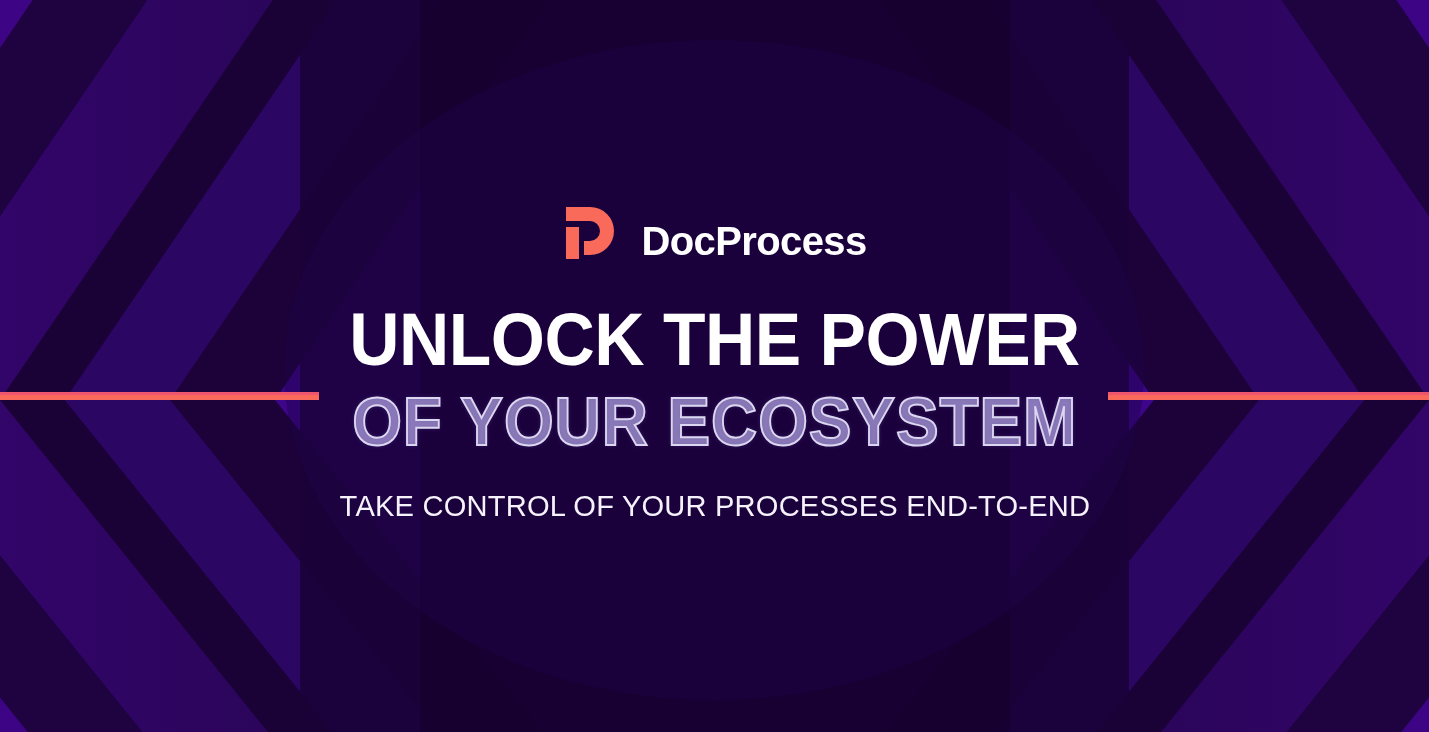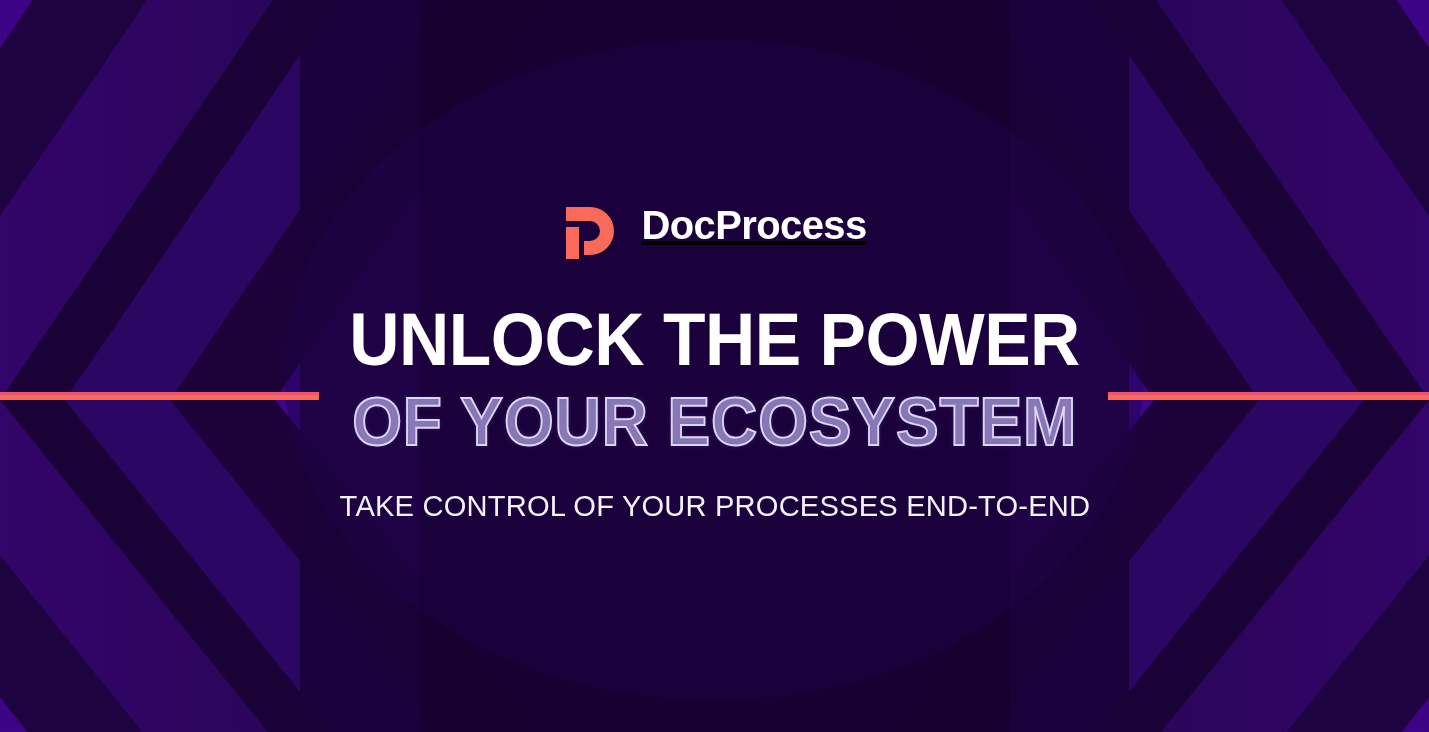--- a/index.html
+++ b/index.html
@@ -60,24 +60,23 @@
     flex-direction: column;
     align-items: center;
     pointer-events: none;
   }
   #content > * { pointer-events: auto; }
 
   
   #logo {
     margin-top: 205px;
     display: flex;
-    align-items: flex-start;
+    align-items: flex-end;
     gap: 25px;
     height: 56px;
-    text-decoration: underline;
   }
   #logo-mark { display: block; }
   #logo-wordmark {
     color: #ffffff;
     font-size: 40px;
     font-weight: bold;
     letter-spacing: -0.6px;
     line-height: 1;
     white-space: nowrap;
   }

